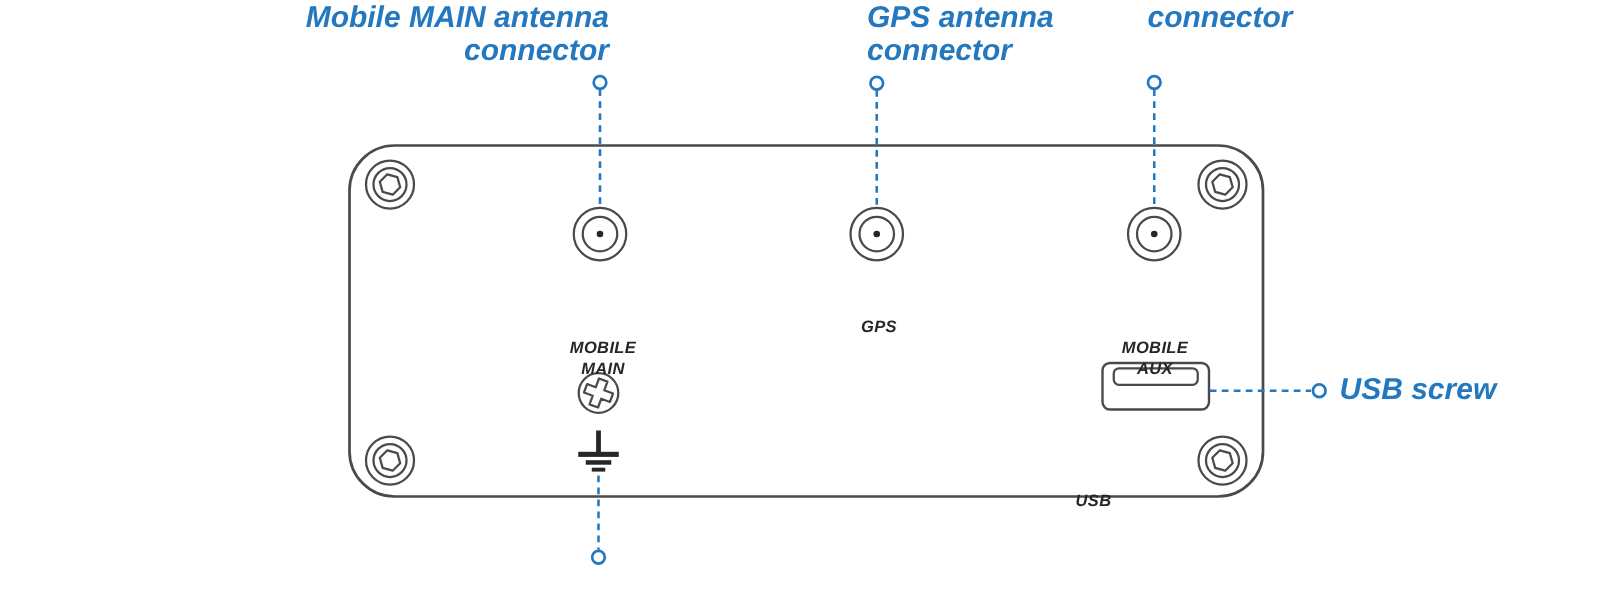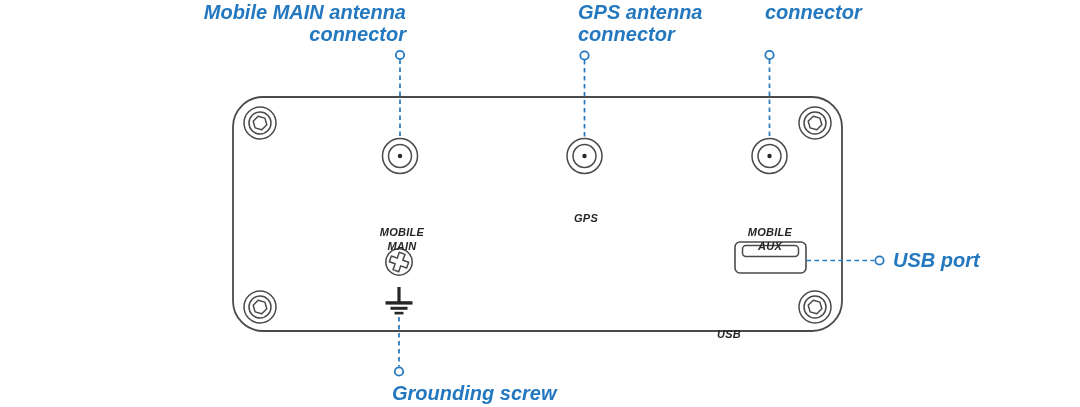--- a/index.html
+++ b/index.html
@@ -109,23 +109,22 @@
 
   <div class="callout" style="left:578px;top:1px">
     <div>GPS antenna</div>
     <div>connector</div>
   </div>
 
   <div class="callout" style="left:765px;top:1px">
     <div>connector</div>
   </div>
 
-  <div class="callout" style="left:893px;top:249px">USB port</div>
+  <div class="callout" style="left:893px;top:249px">USB screw</div>
 
-  <div class="callout" style="left:392px;top:382px">Grounding screw</div>
 
   <div class="panel-label" style="left:342px;top:182px;width:120px">
     <div>MOBILE</div>
     <div>MAIN</div>
   </div>
 
   <div class="panel-label" style="left:526px;top:168px;width:120px">GPS</div>
 
   <div class="panel-label" style="left:710px;top:182px;width:120px">
     <div>MOBILE</div>

